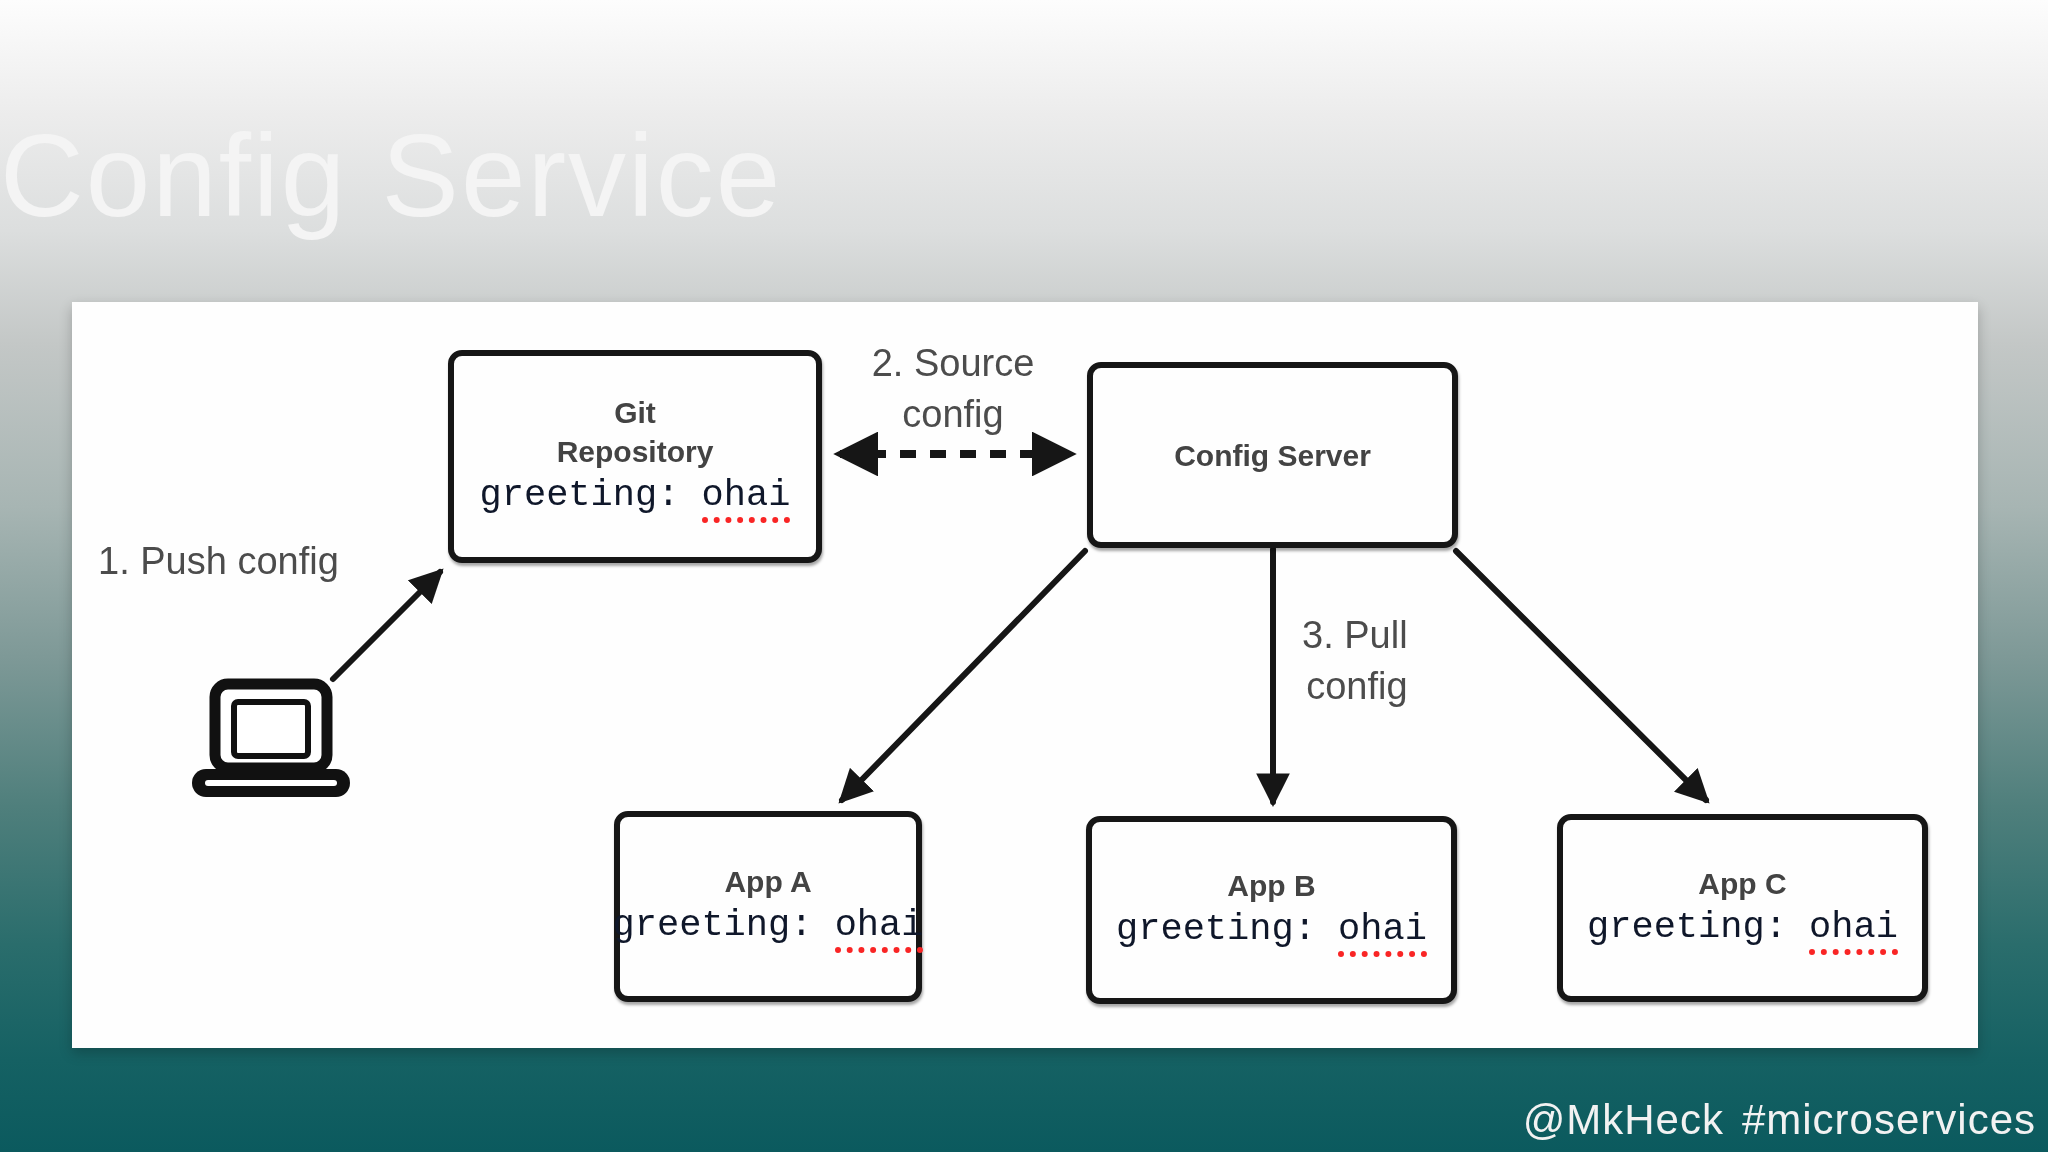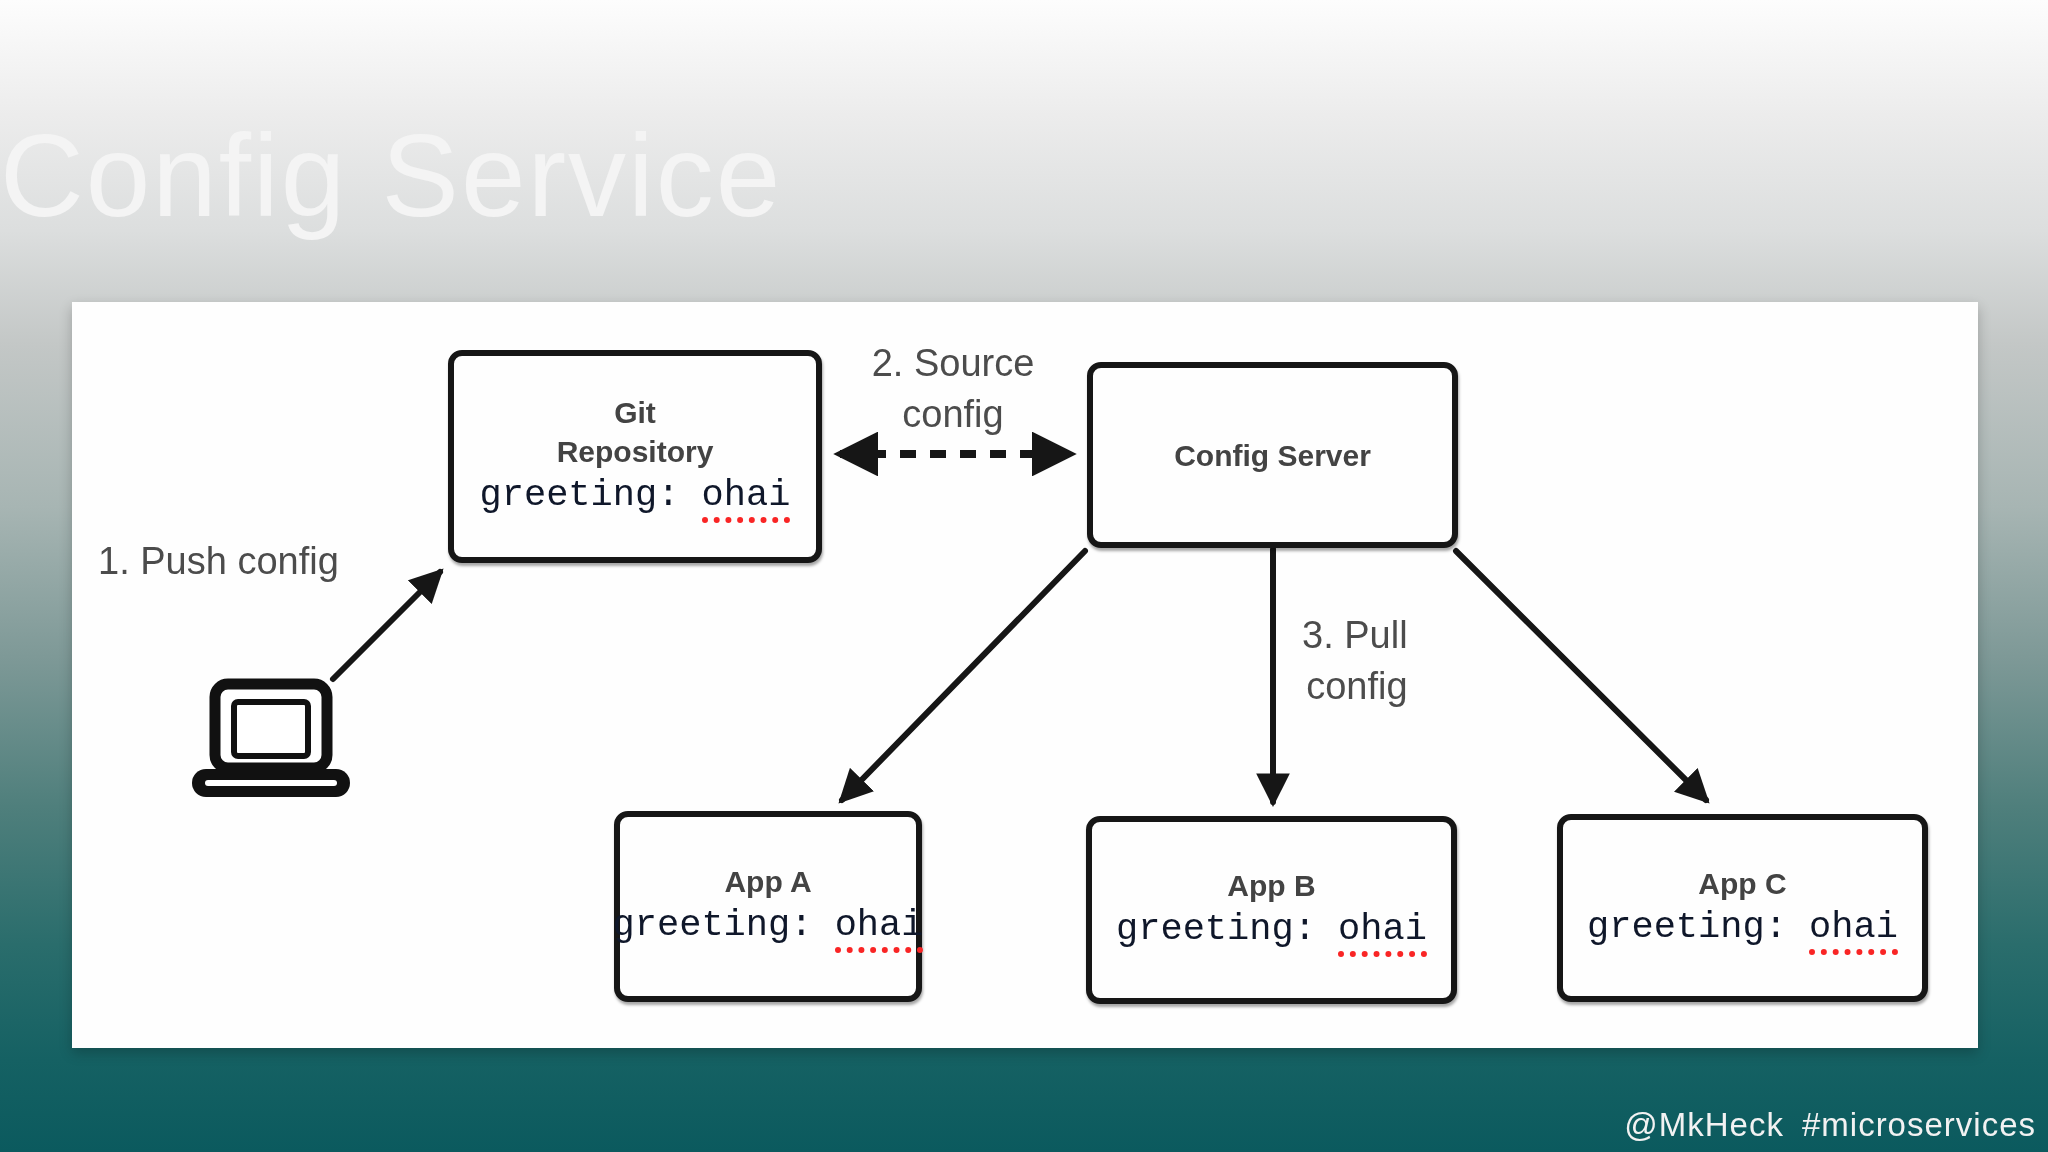--- a/index.html
+++ b/index.html
@@ -60,21 +60,21 @@
     position:absolute;
     font-size:38px;font-weight:500;color:#4c4c4c;line-height:1.35;
   }
   .label-step1{left:26px;top:234px;white-space:nowrap;}
   .label-step2{left:771px;top:36px;width:220px;text-align:center;}
   .label-step3{left:1230px;top:308px;text-align:right;}
   .laptop{position:absolute;left:118px;top:376px;width:162px;height:122px;}
   .arrows{position:absolute;left:0;top:0;width:1906px;height:746px;pointer-events:none;}
   .footer{
     position:absolute;right:12px;bottom:8px;
-    font-size:33px;font-weight:300;letter-spacing:1px;color:#f2f2f2;
+    font-size:42px;font-weight:300;letter-spacing:1px;color:#f2f2f2;
   }
   .footer span{margin-left:18px;}
 </style>
 </head>
 <body>
 
 <div class="slide">
 
   <div class="slide-title">Config Service</div>
 

